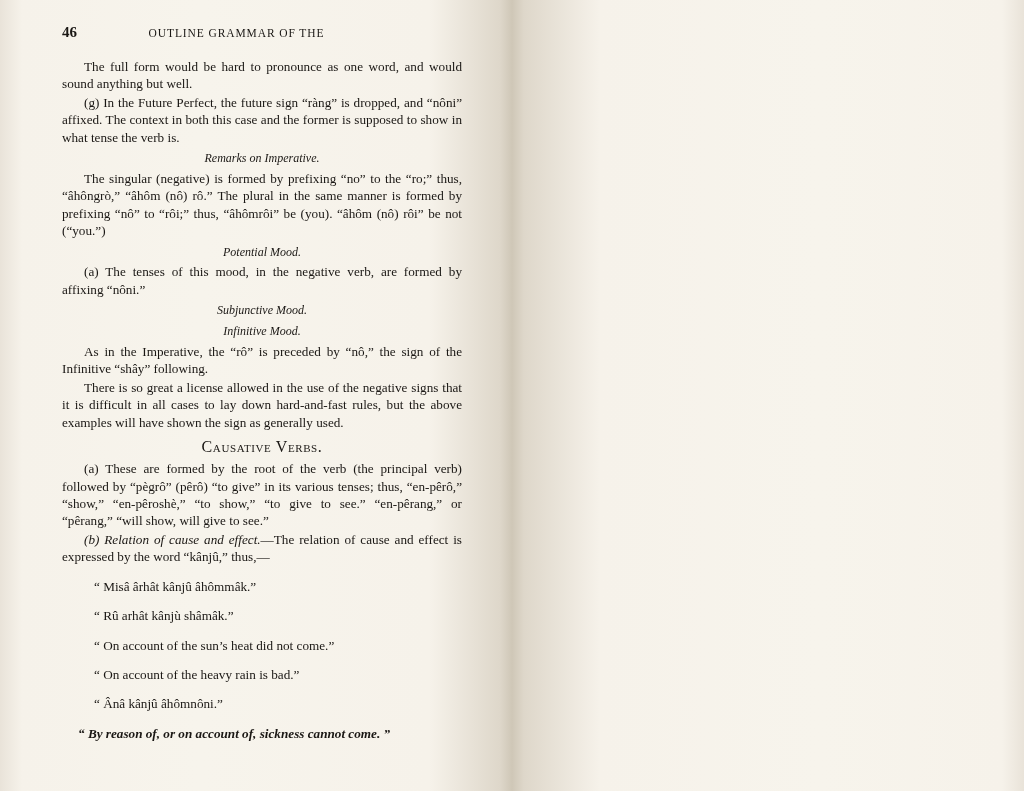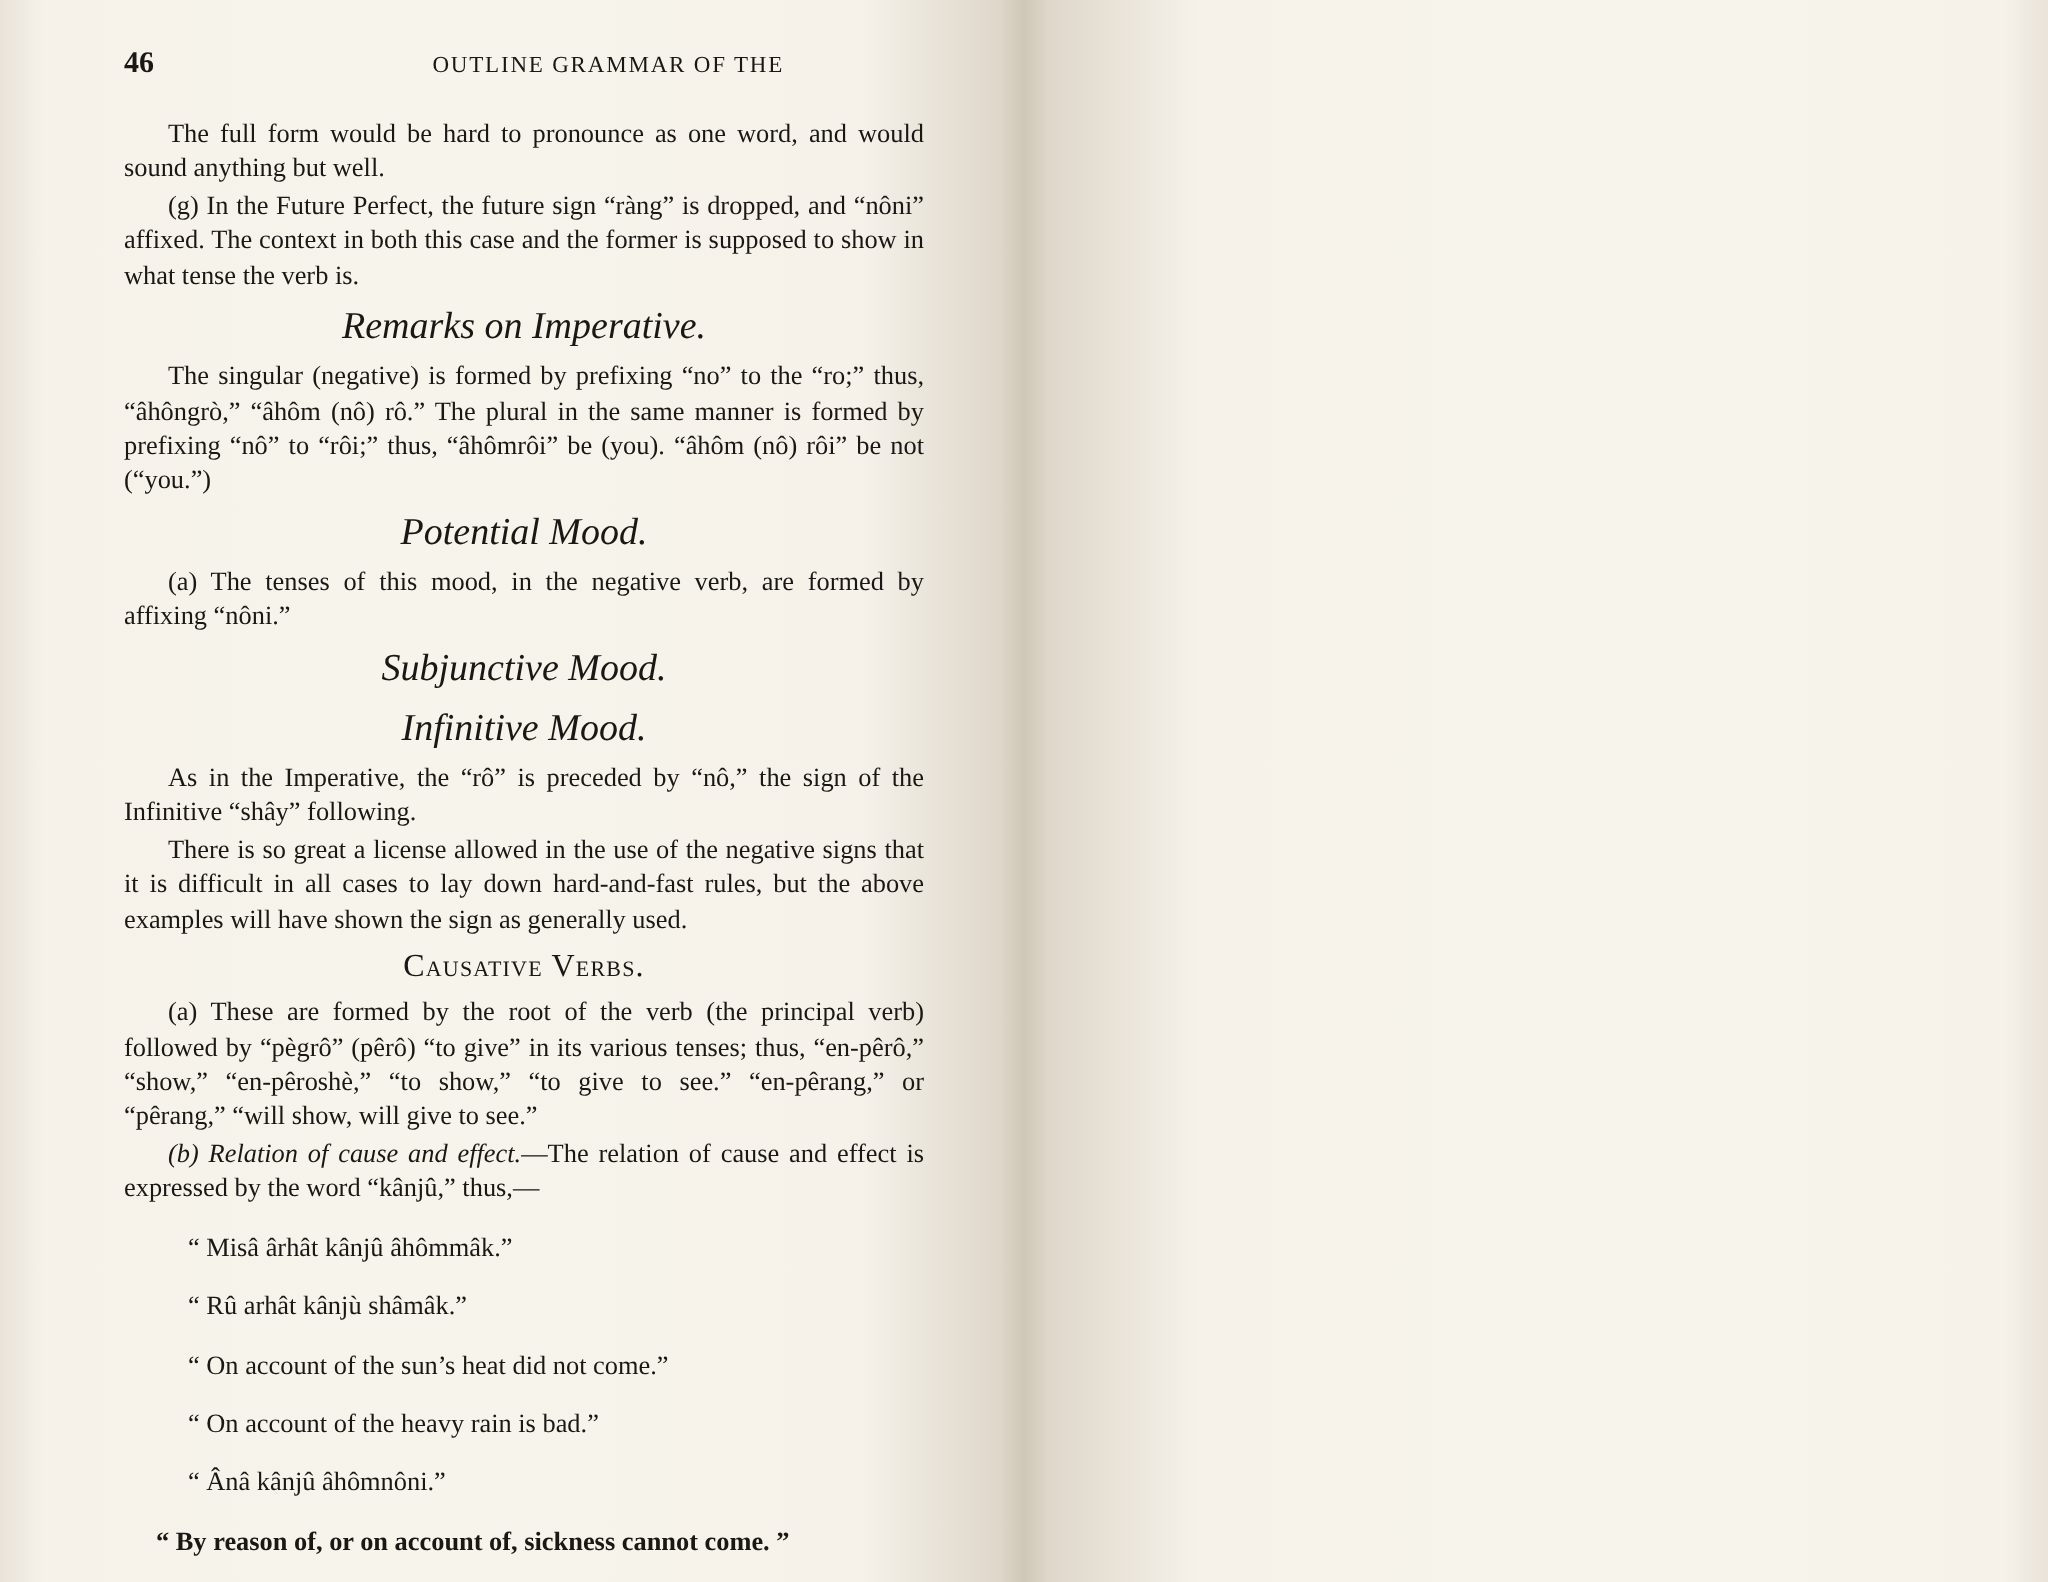--- a/index.html
+++ b/index.html
@@ -49,21 +49,21 @@
     margin-bottom: 18px;
     height: 16px;
   }
   .running-head .folio {
     font-size: 15px;
     font-weight: bold;
     letter-spacing: 0;
   }
   .running-head .head-title {
     flex: 1;
-    text-align: right;
+    text-align: center;
     text-transform: uppercase;
   }
   .left-head .folio { margin-right: 4px; }
   .left-head .head-title { margin-right: 70px; }
 
   .body {
     font-size: 13.2px;
     line-height: 1.32;
     text-align: justify;
   }
@@ -76,25 +76,25 @@
     font-variant: small-caps;
     font-size: 16px;
     letter-spacing: 0.6px;
     margin: 5px 0 3px 0;
     text-indent: 0;
   }
   .center-head.italic {
     font-style: italic;
     font-variant: normal;
     letter-spacing: 0;
-    font-size: 19px;
+    font-size: 12px;
   }
   .it { font-style: italic; }
   .quote-block p { text-indent: 20px; margin: 12px; }
-  .quote-block p.bold { font-weight: bold; text-indent: 4px; }
+  .quote-block p.bold { font-weight: bold; text-indent: 4px; font-style: italic; }
 </style>
 </head>
 <body>
 
 <div class="page">
   <div class="paper"></div>
 
   <div class="sheet left-sheet">
     <div class="col left-col">
 

